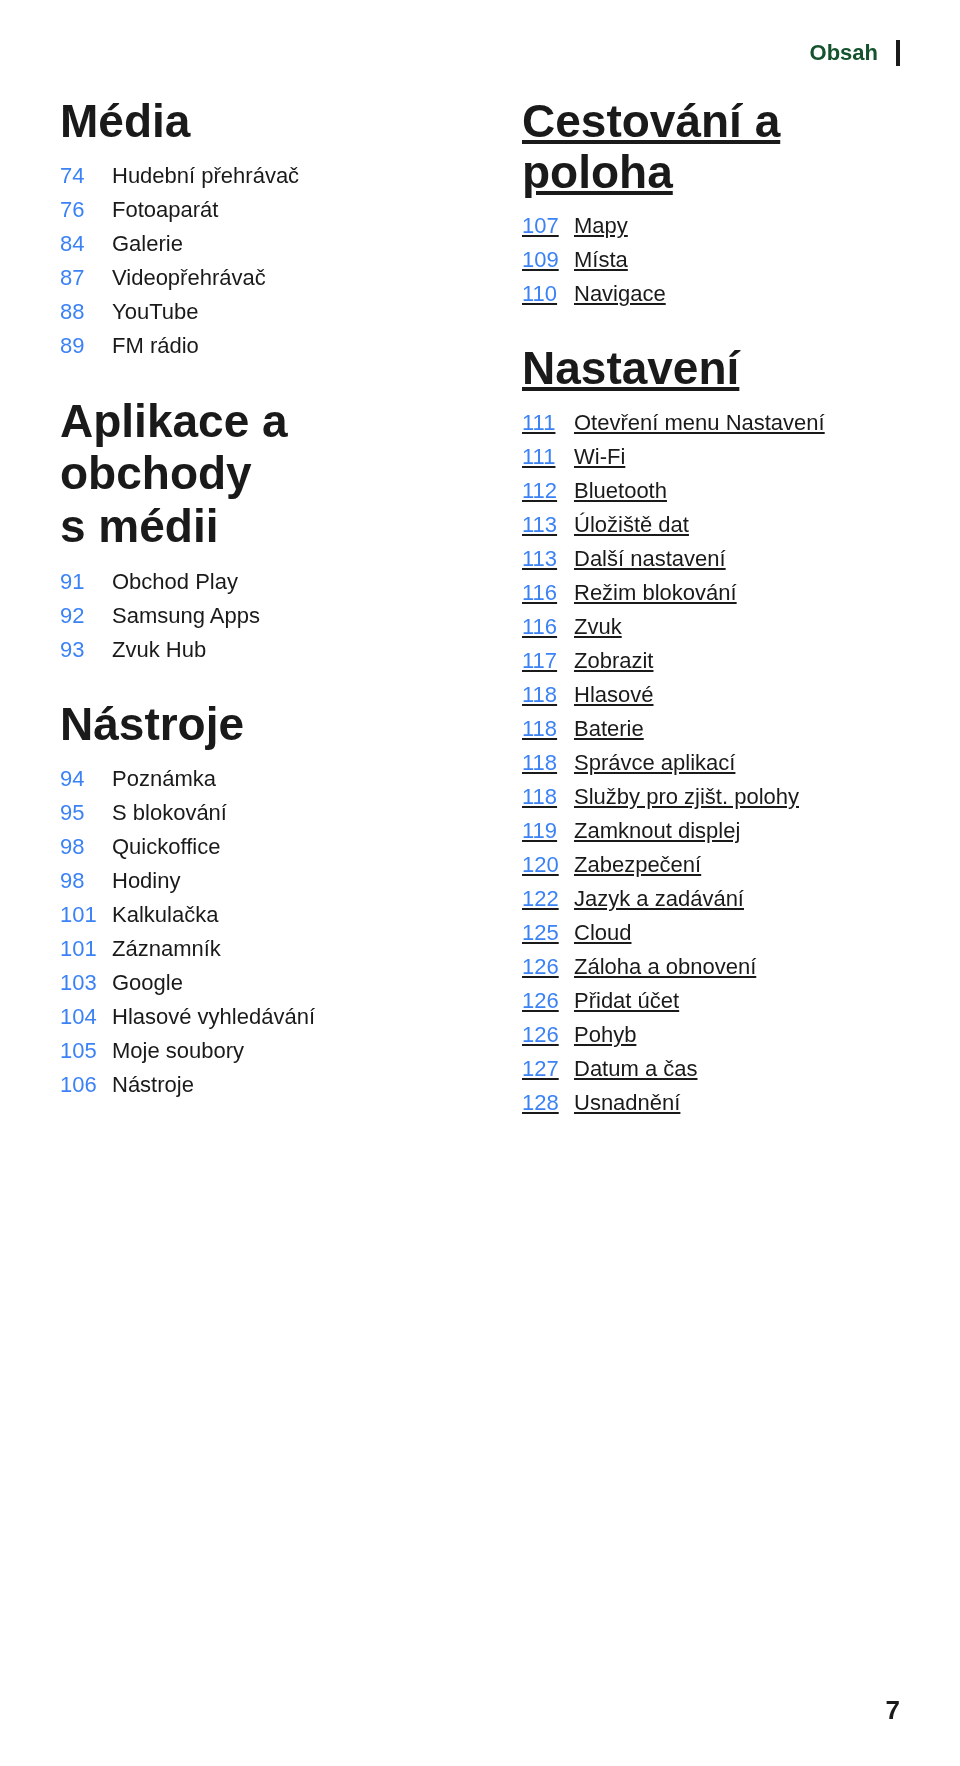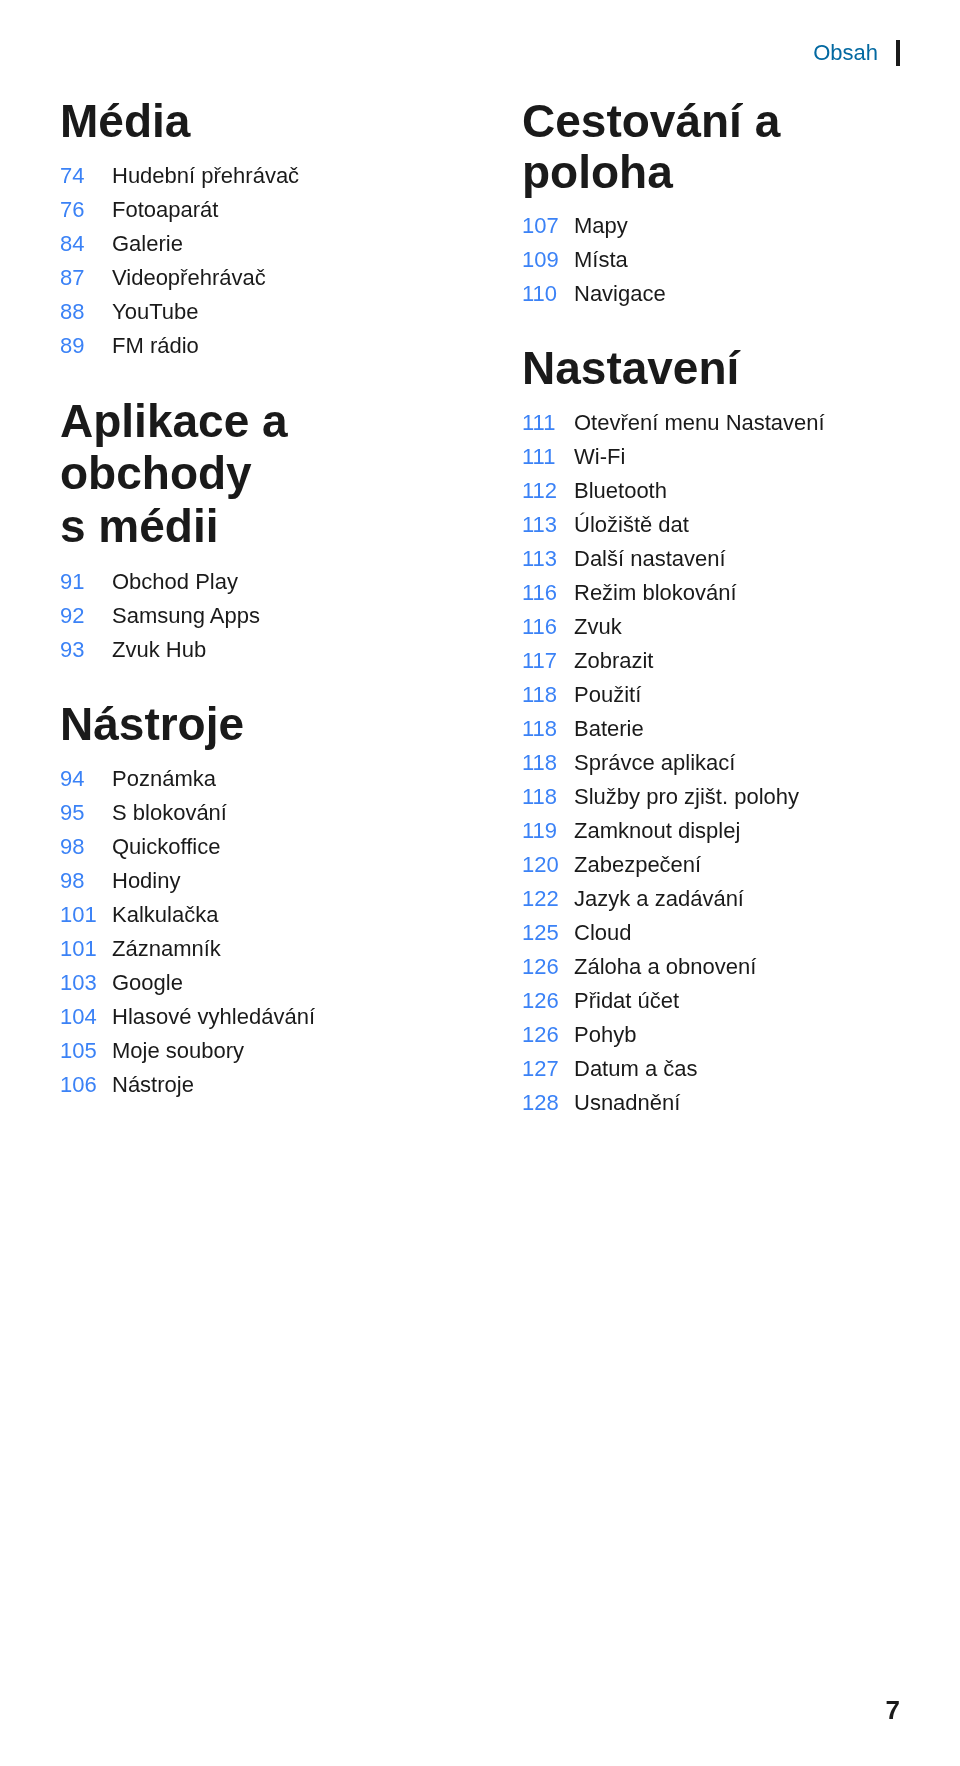--- a/index.html
+++ b/index.html
@@ -28,37 +28,38 @@
       display: flex;
       justify-content: flex-end;
       align-items: center;
       margin-bottom: 30px;
       border-right: 4px solid #1a1a1a;
       padding-right: 10px;
     }
 
     .header-title {
       font-size: 22px;
-      font-weight: normal;
-      color: #0369a1;
+      font-weight: bold;
+      color: #14532d;
       padding-right: 8px;
     }
 
     .content {
       display: grid;
       grid-template-columns: 1fr 1fr;
       gap: 0 84px;
     }
 
     .left-column {
       padding-top: 0;
     }
 
     .right-column {
       padding-top: 0;
+      text-decoration: underline;
     }
 
     .section-title {
       font-size: 46px;
       font-weight: bold;
       color: #1a1a1a;
       margin-bottom: 16px;
       margin-top: 36px;
       line-height: 1.1;
     }
@@ -235,21 +236,21 @@
         <div class="toc-item">
           <span class="toc-num">116</span>
           <span class="toc-label">Zvuk</span>
         </div>
         <div class="toc-item">
           <span class="toc-num">117</span>
           <span class="toc-label">Zobrazit</span>
         </div>
         <div class="toc-item">
           <span class="toc-num">118</span>
-          <span class="toc-label">Použití</span>
+          <span class="toc-label">Hlasové</span>
         </div>
         <div class="toc-item">
           <span class="toc-num">118</span>
           <span class="toc-label">Baterie</span>
         </div>
         <div class="toc-item">
           <span class="toc-num">118</span>
           <span class="toc-label">Správce aplikací</span>
         </div>
         <div class="toc-item">

